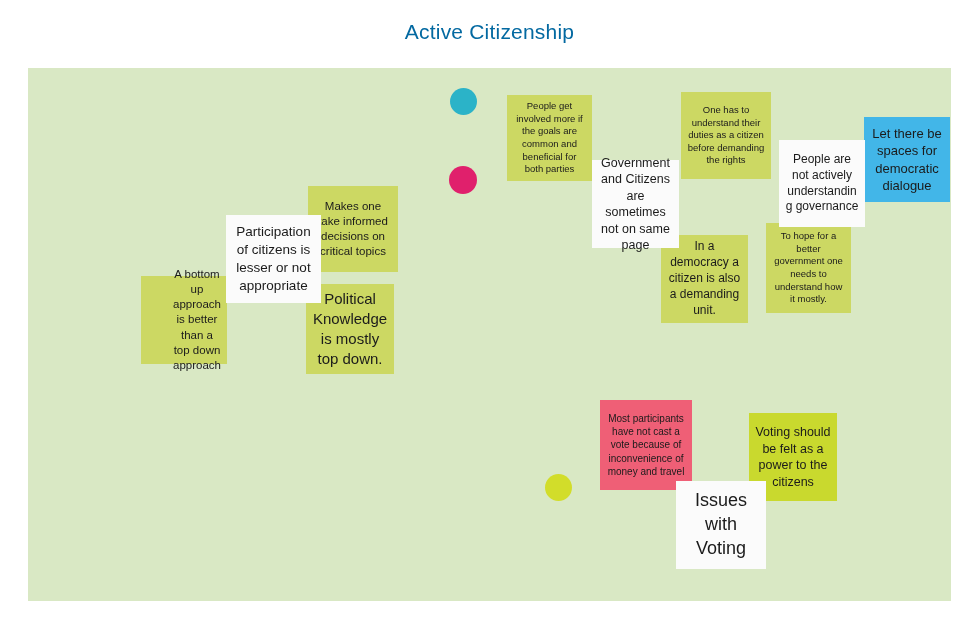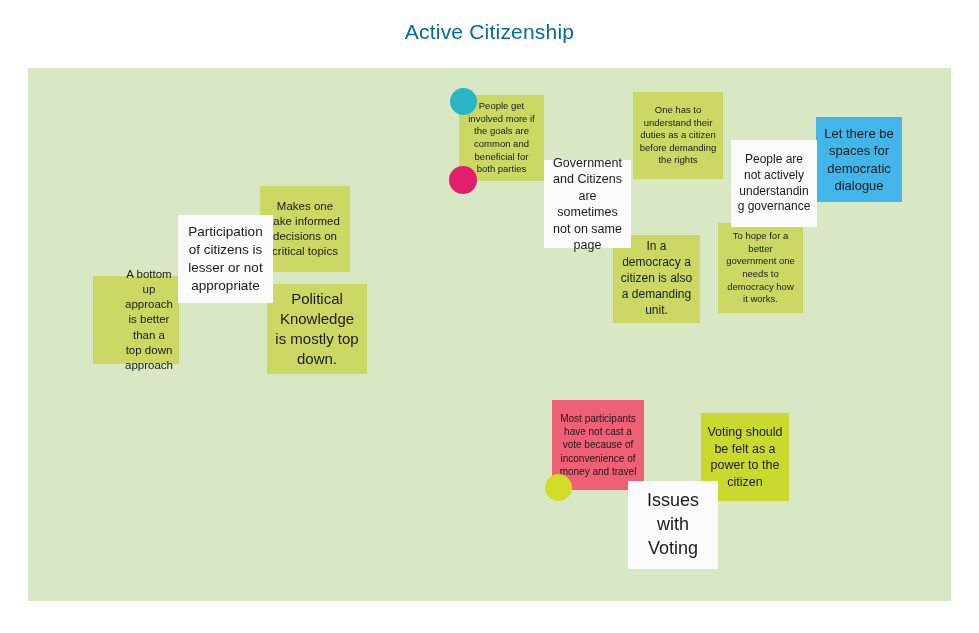--- a/index.html
+++ b/index.html
@@ -44,20 +44,21 @@
     display: flex;
     align-items: center;
     justify-content: center;
     text-align: center;
     line-height: 1.32;
     font-family: "Liberation Sans", sans-serif;
     color: #1b1b1b;
     padding: 5px 6px;
     word-wrap: break-word;
     hyphens: none;
+    margin-left: 48px;
   }
   .note span { display: block; width: 100%; }
 
   .n-green    { background: #ccd863; }
   .n-lime     { background: #c9d92e; }
   .n-white    { background: #fbfbfb; }
   .n-blue     { background: #42b6e8; }
   .n-pink     { background: #ef5f76; }
 
   .dot {
@@ -73,49 +74,49 @@
 <div id="board">
     <div class="note n-green" style="left: 65px; top: 208px; width: 86px; height: 88px; font-size: 11.5px; z-index: 2; background: rgb(204, 216, 99); padding-left: 32px;">
       <span>A bottom up approach is better than a top down approach</span>
     </div>
     <div class="note n-white" style="left: 150px; top: 147px; width: 95px; height: 88px; font-size: 13.5px; z-index: 5; background: rgb(251, 251, 251);">
       <span>Participation of citizens is lesser or not appropriate</span>
     </div>
     <div class="note n-green" style="left: 232px; top: 118px; width: 90px; height: 86px; font-size: 11.5px; z-index: 3; background: rgb(204, 216, 99);">
       <span>Makes one take informed decisions  on critical topics</span>
     </div>
-    <div class="note n-green" style="left: 239px; top: 216px; width: 100px; height: 90px; font-size: 15px; z-index: 3; background: rgb(204, 216, 99);">
+    <div class="note n-green" style="left: 230px; top: 216px; width: 88px; height: 90px; font-size: 15px; z-index: 3; background: rgb(204, 216, 99);">
       <span>Political Knowledge is mostly top down.</span>
     </div>
     <div class="note n-green" style="left: 431px; top: 27px; width: 85px; height: 86px; font-size: 9.5px; z-index: 3; background: rgb(204, 216, 99);">
       <span>People get involved more if the goals are common and beneficial for both parties</span>
     </div>
     <div class="note n-white" style="left: 516px; top: 92px; width: 87px; height: 88px; font-size: 12.5px; z-index: 6; background: rgb(251, 251, 251);">
       <span>Government and Citizens are sometimes not on same page</span>
     </div>
     <div class="note n-green" style="left: 585px; top: 167px; width: 87px; height: 88px; font-size: 12px; z-index: 3; background: rgb(204, 216, 99);">
       <span>In a democracy a citizen is also a demanding unit.</span>
     </div>
     <div class="note n-green" style="left: 605px; top: 24px; width: 90px; height: 87px; font-size: 9.5px; z-index: 3; background: rgb(204, 216, 99);">
       <span>One has to understand their duties as a citizen before demanding the rights</span>
     </div>
     <div class="note n-white" style="left: 703px; top: 72px; width: 86px; height: 87px; font-size: 12px; z-index: 6; background: rgb(251, 251, 251);">
       <span>People are not actively understanding governance</span>
     </div>
     <div class="note n-green" style="left: 690px; top: 155px; width: 85px; height: 90px; font-size: 9.5px; z-index: 3; background: rgb(204, 216, 99);">
-      <span>To hope for a better government one needs to democracy how it works.</span>
+      <span>To hope for a better government one needs to understand how it mostly.</span>
     </div>
     <div class="note n-blue" style="left: 788px; top: 49px; width: 86px; height: 85px; font-size: 13px; z-index: 4; background: rgb(66, 182, 232);">
       <span>Let there be spaces for democratic dialogue</span>
     </div>
     <div class="note n-pink" style="left: 524px; top: 332px; width: 92px; height: 90px; font-size: 10px; z-index: 3; background: rgb(239, 95, 118);">
       <span>Most participants have not cast a vote because of inconvenience of money and travel</span>
     </div>
     <div class="note n-white" style="left: 600px; top: 413px; width: 90px; height: 88px; font-size: 18px; z-index: 6; background: rgb(251, 251, 251);">
       <span>Issues with Voting</span>
     </div>
     <div class="note n-lime" style="left: 673px; top: 345px; width: 88px; height: 88px; font-size: 12.5px; z-index: 3; background: rgb(201, 217, 46);">
-      <span>Voting should be felt as a power to the citizen</span>
+      <span>Voting should be felt as a power to the citizens</span>
     </div>
     <div class="dot" style="left: 422px; top: 20px; width: 27px; height: 27px; background: rgb(43, 179, 200); z-index: 7;"></div>
     <div class="dot" style="left: 421px; top: 98px; width: 28px; height: 28px; background: rgb(224, 32, 108); z-index: 7;"></div>
     <div class="dot" style="left: 517px; top: 406px; width: 27px; height: 27px; background: rgb(210, 221, 42); z-index: 7;"></div>
   </div>
 
 </body></html>

